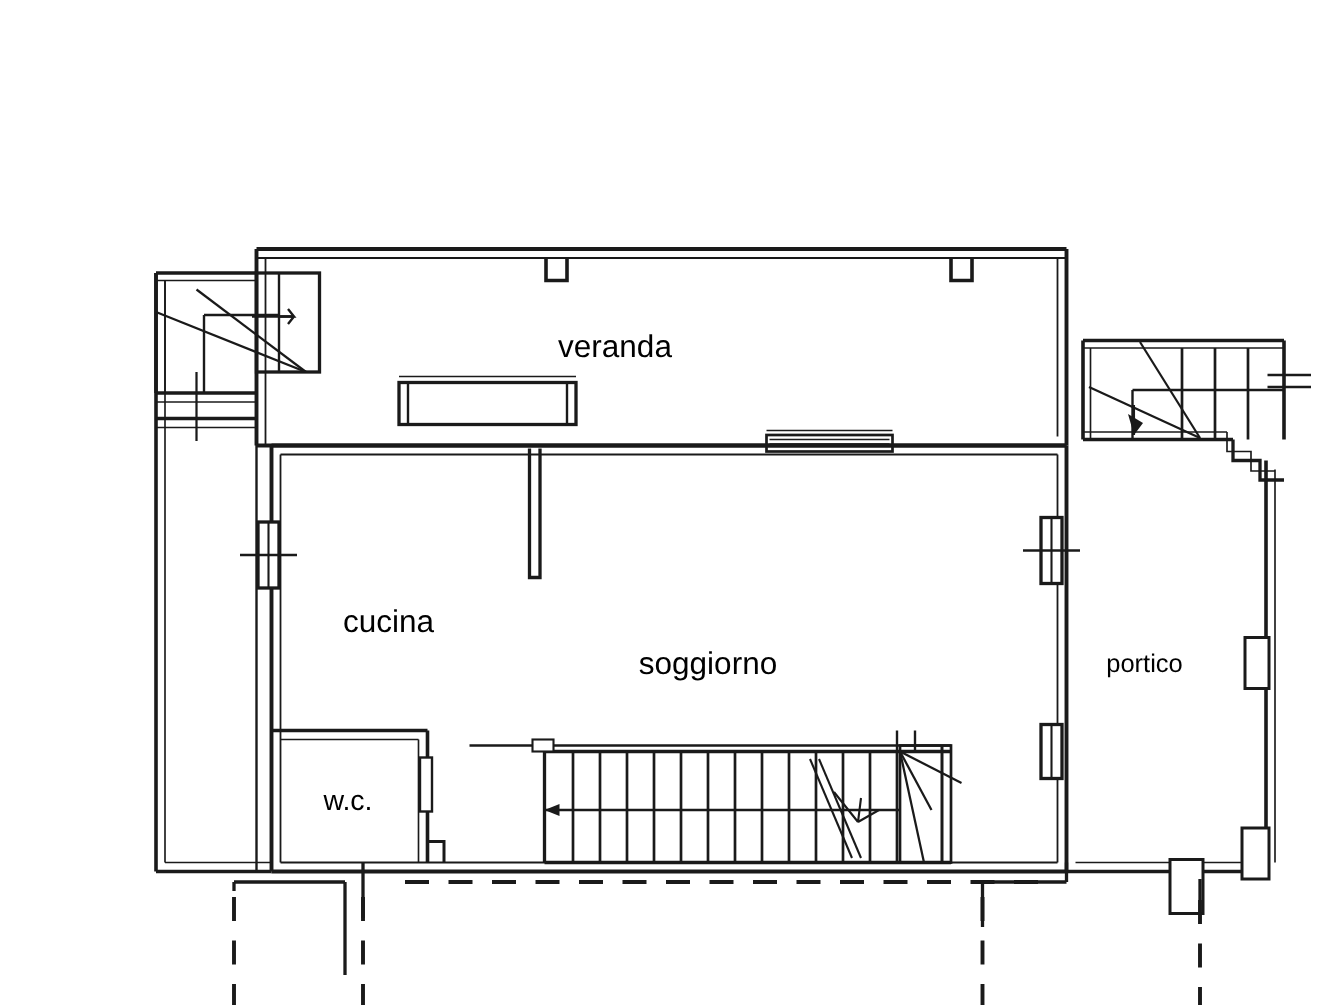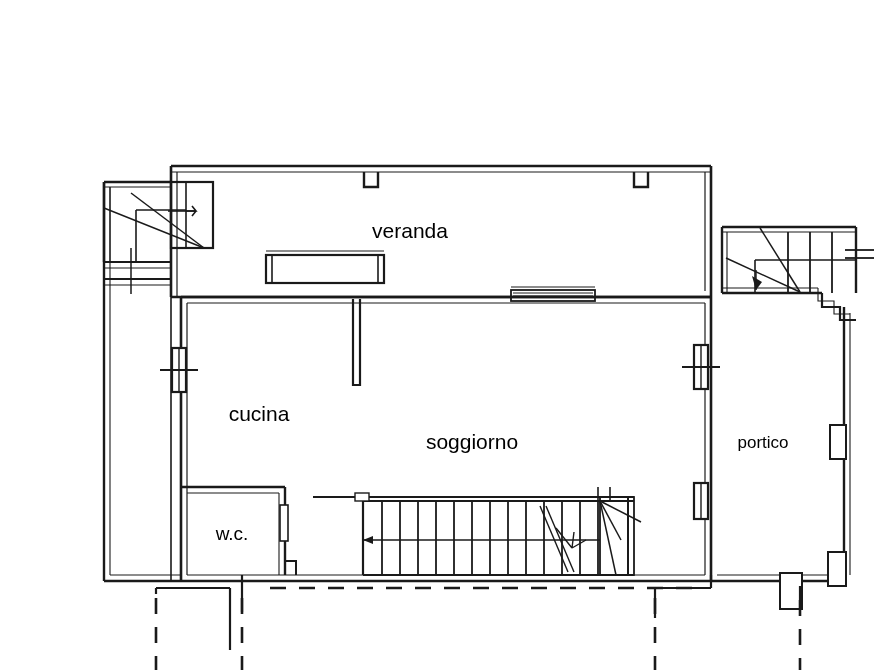--- a/index.html
+++ b/index.html
@@ -9,20 +9,21 @@
   }
   body {
     font-family: "Liberation Sans", sans-serif;
   }
   #plan-root {
     position: relative;
     width: 893px;
     height: 670px;
     background: #ffffff;
     overflow: hidden;
+    border-radius: 11px;
   }
   #floorplan-svg {
     position: absolute;
     left: 0;
     top: 0;
     width: 893px;
     height: 670px;
   }
   .room-label {
     font-family: "Liberation Sans", sans-serif;

